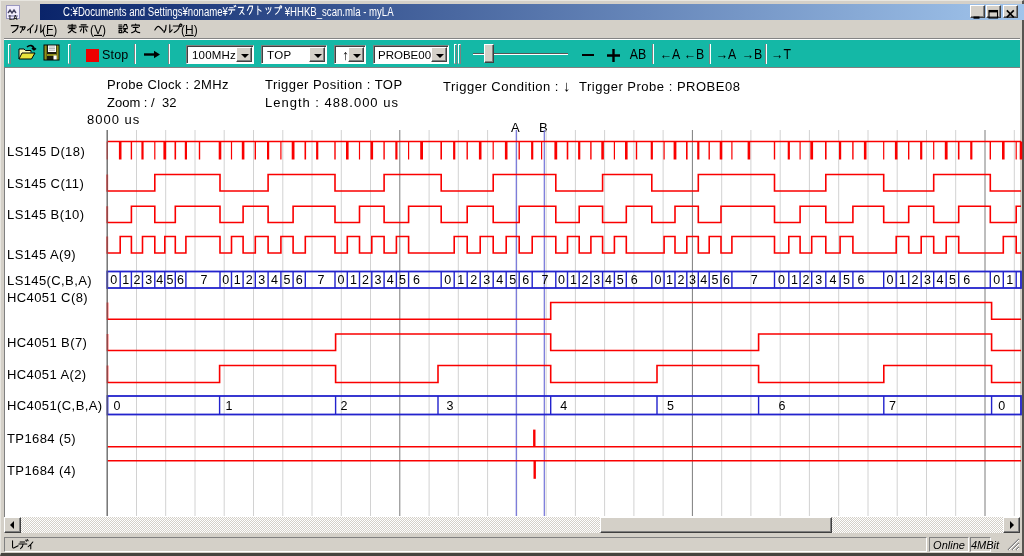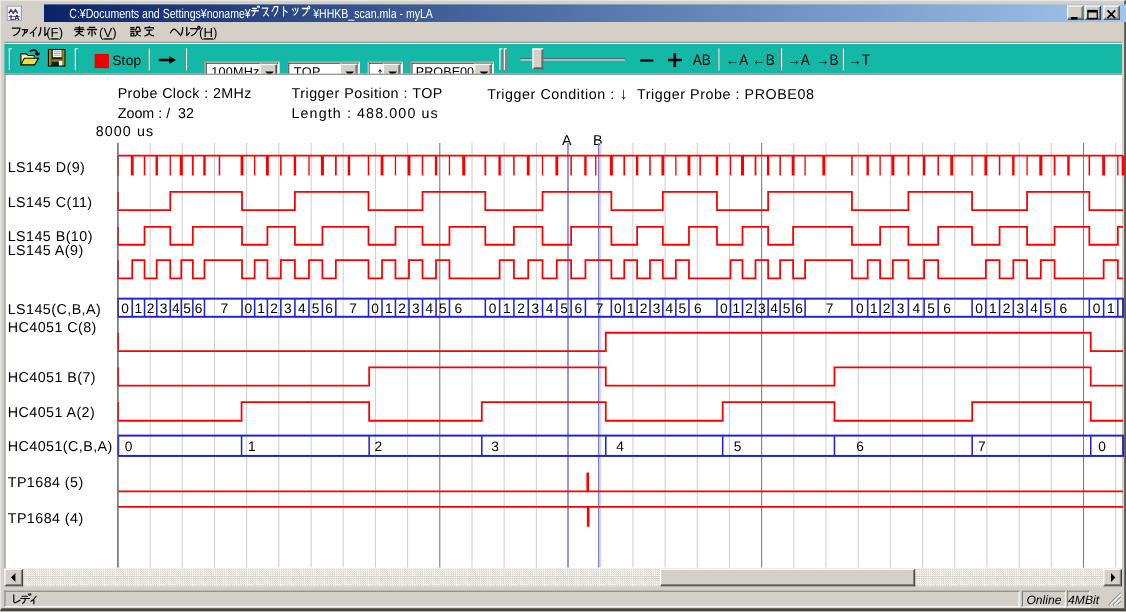--- a/index.html
+++ b/index.html
@@ -24,21 +24,21 @@
 .mi { position:absolute; top:2px; transform-origin:left center; }
 
 #toolbar { left:4px; top:39px; width:1016px; height:28px; background:#14b8a6;
   border-top:1px solid #fff; }
 .grip { position:absolute; top:4px; width:3px; height:20px;
   border-top:1px solid #fff; border-left:1px solid #fff;
   border-right:1px solid #808080; border-bottom:1px solid #808080; }
 .sep { position:absolute; top:4px; width:2px; height:20px;
   border-left:1px solid #808080; border-right:1px solid #fff; }
 .tbtxt { position:absolute; top:6px; font-size:14px; color:#000; transform:translateX(-50%) scaleX(0.88); white-space:nowrap; }
-.combo { position:absolute; top:16px; height:19px; background:#fff;
+.combo { position:absolute; top:5px; height:19px; background:#fff;
   border-top:1px solid #808080; border-left:1px solid #808080;
   border-bottom:1px solid #fff; border-right:1px solid #fff;
   box-shadow:inset 1px 1px 0 #404040; font-size:11.5px;text-decoration:underline; }
 .combo .ct { position:absolute; left:5px; top:3px; color:#000; letter-spacing:0.4px; }
 .combo .cb { position:absolute; right:1px; top:1px; width:16px; height:15px; background:#d4d0c8;
   border-top:1px solid #fff; border-left:1px solid #fff;
   border-right:1px solid #404040; border-bottom:1px solid #404040;
   box-shadow:inset -1px -1px 0 #808080; }
 .combo .cb:after { content:""; position:absolute; left:3.5px; top:5.5px;
   border-left:4px solid transparent; border-right:4px solid transparent; border-top:4.5px solid #000; }
@@ -217,24 +217,24 @@
 
 <div class="abs" id="client"></div>
 <div class="hdr" style="left:107px;top:77px;letter-spacing:0.35px">Probe Clock : 2MHz</div>
 <div class="hdr" style="left:265px;top:77px;letter-spacing:0.45px">Trigger Position : TOP</div>
 <div class="hdr" style="left:443px;top:77px;letter-spacing:0.5px">Trigger Condition : <span style="font-size:15px">↓</span>&nbsp; Trigger Probe : PROBE08</div>
 <div class="hdr" style="left:107px;top:95px">Zoom : /&nbsp; 32</div>
 <div class="hdr" style="left:265px;top:95px;letter-spacing:1px">Length : 488.000 us</div>
 <div class="hdr" style="left:87px;top:112px;letter-spacing:1px">8000 us</div>
 <div class="hdr" style="left:511px;top:120px">A</div>
 <div class="hdr" style="left:539px;top:120px">B</div>
-<div class="rl" style="top:143.5px">LS145 D(9)</div>
+<div class="rl" style="top:143.5px">LS145 D(18)</div>
 <div class="rl" style="top:175.8px">LS145 C(11)</div>
 <div class="rl" style="top:207.4px">LS145 B(10)</div>
-<div class="rl" style="top:220px">LS145 A(9)</div>
+<div class="rl" style="top:247px">LS145 A(9)</div>
 <div class="rl" style="top:272.8px">LS145(C,B,A)</div>
 <div class="rl" style="top:290px">HC4051 C(8)</div>
 <div class="rl" style="top:335.2px">HC4051 B(7)</div>
 <div class="rl" style="top:367px">HC4051 A(2)</div>
 <div class="rl" style="top:398.2px">HC4051(C,B,A)</div>
 <div class="rl" style="top:431.1px">TP1684 (5)</div>
 <div class="rl" style="top:462.8px">TP1684 (4)</div>
 <svg width="1024" height="556" viewBox="0 0 1024 556" style="position:absolute;left:0;top:0">
 <path d="M136.5,130V516M165.7,130V516M195,130V516M224.2,130V516M253.5,130V516M282.8,130V516M312,130V516M341.3,130V516M370.5,130V516M429.1,130V516M458.3,130V516M487.6,130V516M516.8,130V516M546.1,130V516M575.4,130V516M604.6,130V516M633.9,130V516M663.1,130V516M721.7,130V516M750.9,130V516M780.2,130V516M809.4,130V516M838.7,130V516M868,130V516M897.2,130V516M926.5,130V516M955.7,130V516M1014.3,130V516" stroke="#d2d2d2" stroke-width="1" fill="none"></path>
 <path d="M107.2,130V516M399.8,130V516M692.4,130V516M985,130V516" stroke="#7d7d7d" stroke-width="1" fill="none"></path>

